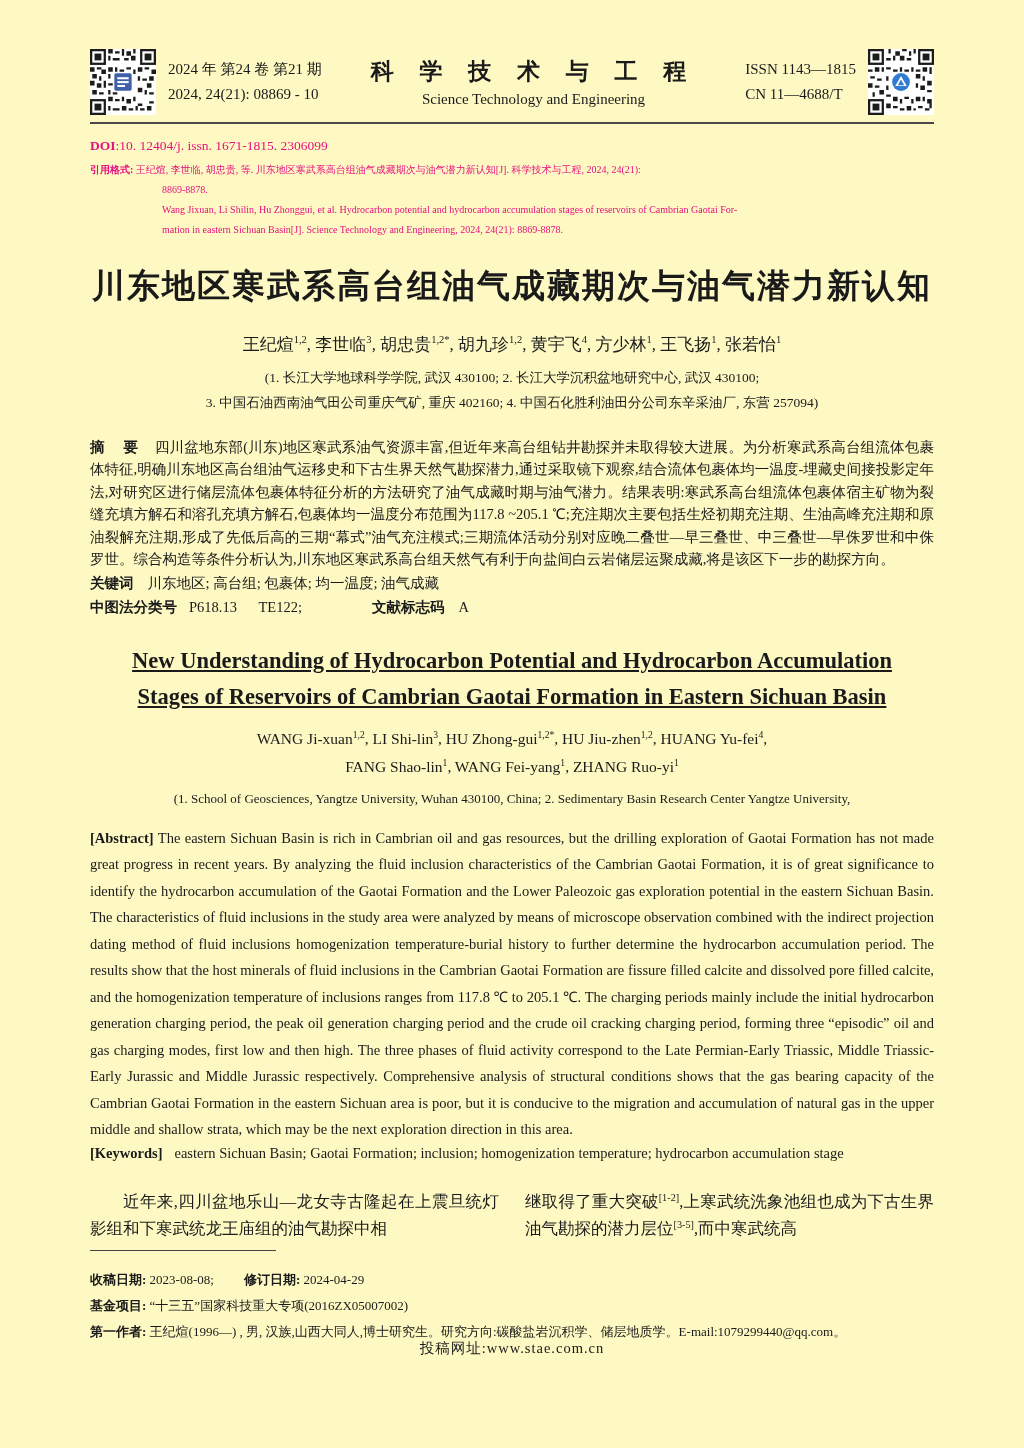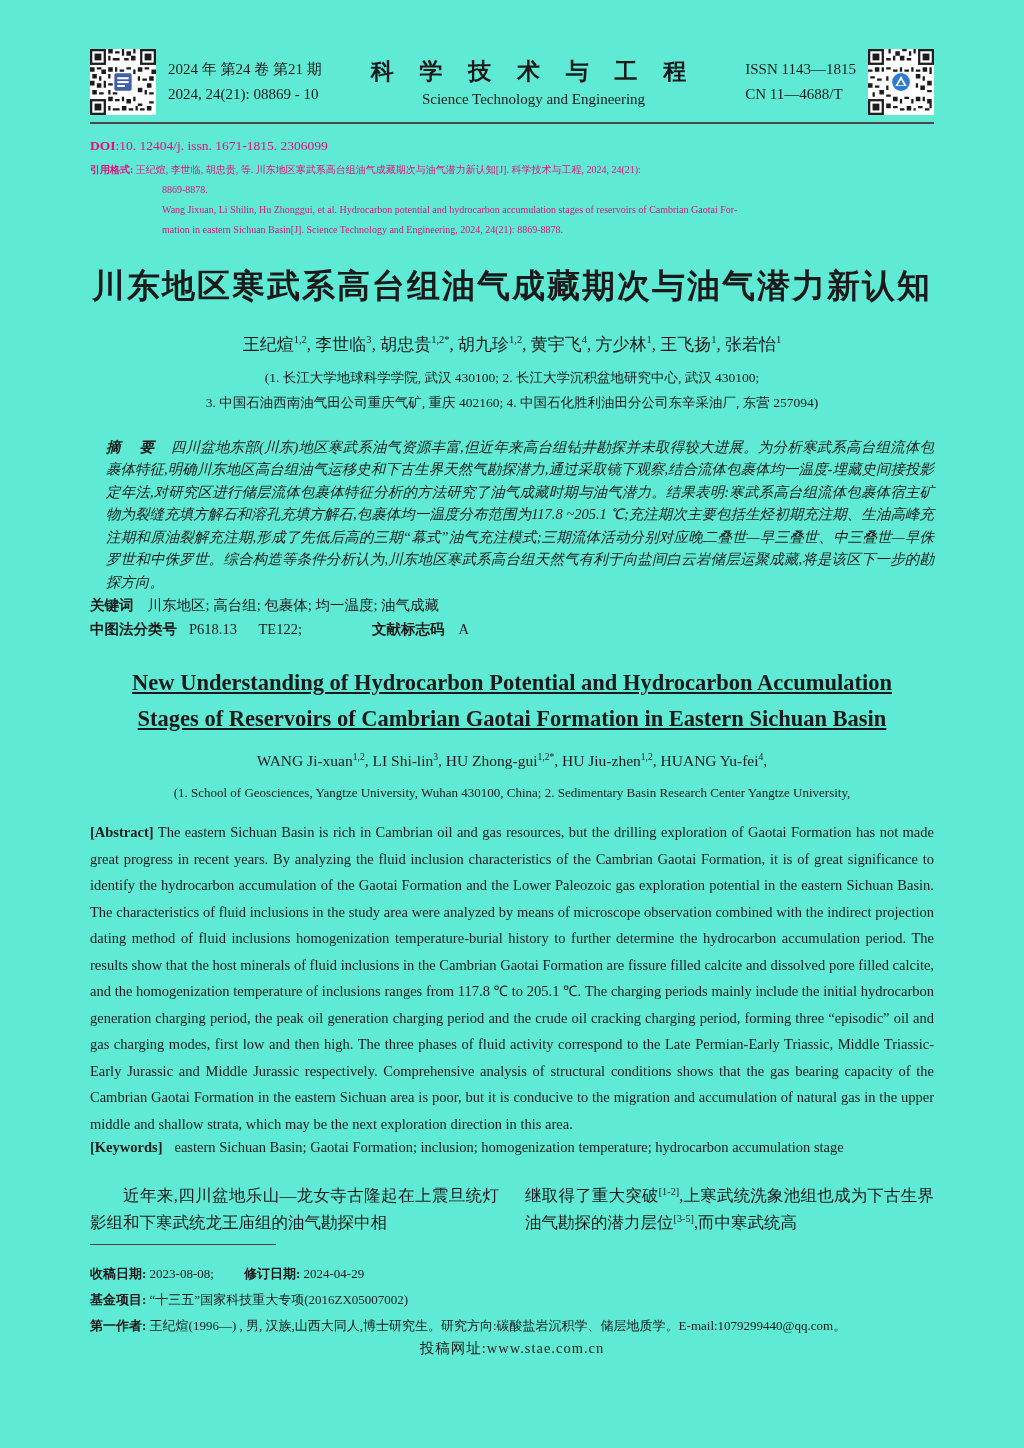--- a/index.html
+++ b/index.html
@@ -1,18 +1,18 @@
 <!DOCTYPE html>
 <html><head>
 <meta charset="utf-8">
 <style>
   html,body{margin:0;padding:0;background:#ffffff;}
   .page{
     width:1024px;height:1448px;position:relative;box-sizing:border-box;
-    padding:46px 90px 0 90px;background:#5eead4;overflow:hidden;
+    padding:46px 90px 0 90px;background:#fef9c3;overflow:hidden;
     font-family:"Liberation Serif", serif;color:#1a1a1a;
   }
   
   .hdr{display:flex;align-items:center;justify-content:space-between;height:72px;}
   .qrbox{width:66px;height:66px;flex:0 0 66px;}
   .qrsvg{width:100%;height:100%;display:block;}
   .hdr-left{font-size:15px;line-height:1.7;margin-left:12px;white-space:nowrap;}
   .hdr-center{text-align:center;flex:1;}
   .jcn{font-size:23px;letter-spacing:10px;font-weight:600;}
   .jen{font-size:15px;margin-top:4px;}
@@ -23,21 +23,21 @@
   .doi-line b{font-weight:bold;}
   .cite{color:#e50f7d;font-size:10px;line-height:2.0;margin-top:6px;}
   .cite b{font-weight:bold;}
   .cite .ind{margin-left:72px;}
   
   .title-cn{font-size:33px;font-weight:bold;text-align:center;margin:24px 0 0 0;letter-spacing:2px;}
   .authors-cn{text-align:center;font-size:17px;margin-top:24px;}
   .authors-cn sup,.authors-en sup,.bodytext sup{font-size:0.62em;vertical-align:super;line-height:0;}
   .affil-cn{text-align:center;font-size:13.5px;line-height:1.85;margin-top:10px;}
   
-  .abs-cn{font-size:14.5px;line-height:22.5px;text-align:justify;margin:20px 0 0 16px;font-style:italic;}
+  .abs-cn{font-size:14.5px;line-height:22.5px;text-align:justify;margin:20px 0 0 0;}
   .abs-cn b{font-weight:bold;letter-spacing:2px;}
   .kw-cn{font-size:14.5px;margin-top:3px;}
   .kw-cn b{font-weight:bold;margin-right:14px;}
   .clc{font-size:14.5px;margin-top:5px;}
   .clc b{font-weight:bold;}
   .clc .codes{white-space:pre;margin-left:12px;}
   .clc .doc-label{margin-left:70px;}
   .clc .doc-code{margin-left:14px;}
   
   .title-en{font-size:22.5px;font-weight:bold;text-align:center;line-height:1.6;margin:26px 0 0 0;text-decoration:underline;}
@@ -167,20 +167,23 @@
 
   <h2 class="title-en">
     <div>New Understanding of Hydrocarbon Potential and Hydrocarbon Accumulation</div>
     <div>Stages of Reservoirs of Cambrian Gaotai Formation in Eastern Sichuan Basin</div>
   </h2>
 
   <div class="authors-en">
     <div>
       <span><span>WANG Ji-xuan</span><sup>1,2</sup></span><span>, </span><span><span>LI Shi-lin</span><sup>3</sup></span><span>, </span><span><span>HU Zhong-gui</span><sup>1,2*</sup></span><span>, </span><span><span>HU Jiu-zhen</span><sup>1,2</sup></span><span>, </span><span><span>HUANG Yu-fei</span><sup>4</sup></span><span>,</span>
     </div>
+    <div>
+      <span><span>FANG Shao-lin</span><sup>1</sup></span><span>, </span><span><span>WANG Fei-yang</span><sup>1</sup></span><span>, </span><span><span>ZHANG Ruo-yi</span><sup>1</sup></span>
+    </div>
   </div>
 
   <div class="affil-en">
     <div>(1. School of Geosciences, Yangtze University, Wuhan 430100, China; 2. Sedimentary Basin Research Center Yangtze University,</div>
   </div>
 
   <p class="abs-en">
     <b>[Abstract]</b><span>  The eastern Sichuan Basin is rich in Cambrian oil and gas resources, but the drilling exploration of Gaotai Formation has not made great progress in recent years. By analyzing the fluid inclusion characteristics of the Cambrian Gaotai Formation, it is of great significance to identify the hydrocarbon accumulation of the Gaotai Formation and the Lower Paleozoic gas exploration potential in the eastern Sichuan Basin. The characteristics of fluid inclusions in the study area were analyzed by means of microscope observation combined with the indirect projection dating method of fluid inclusions homogenization temperature-burial history to further determine the hydrocarbon accumulation period. The results show that the host minerals of fluid inclusions in the Cambrian Gaotai Formation are fissure filled calcite and dissolved pore filled calcite, and the homogenization temperature of inclusions ranges from 117.8 ℃ to 205.1 ℃. The charging periods mainly include the initial hydrocarbon generation charging period, the peak oil generation charging period and the crude oil cracking charging period, forming three “episodic” oil and gas charging modes, first low and then high. The three phases of fluid activity correspond to the Late Permian-Early Triassic, Middle Triassic-Early Jurassic and Middle Jurassic respectively. Comprehensive analysis of structural conditions shows that the gas bearing capacity of the Cambrian Gaotai Formation in the eastern Sichuan area is poor, but it is conducive to the migration and accumulation of natural gas in the upper middle and shallow strata, which may be the next exploration direction in this area.</span>
   </p>
   <div class="kw-en">

